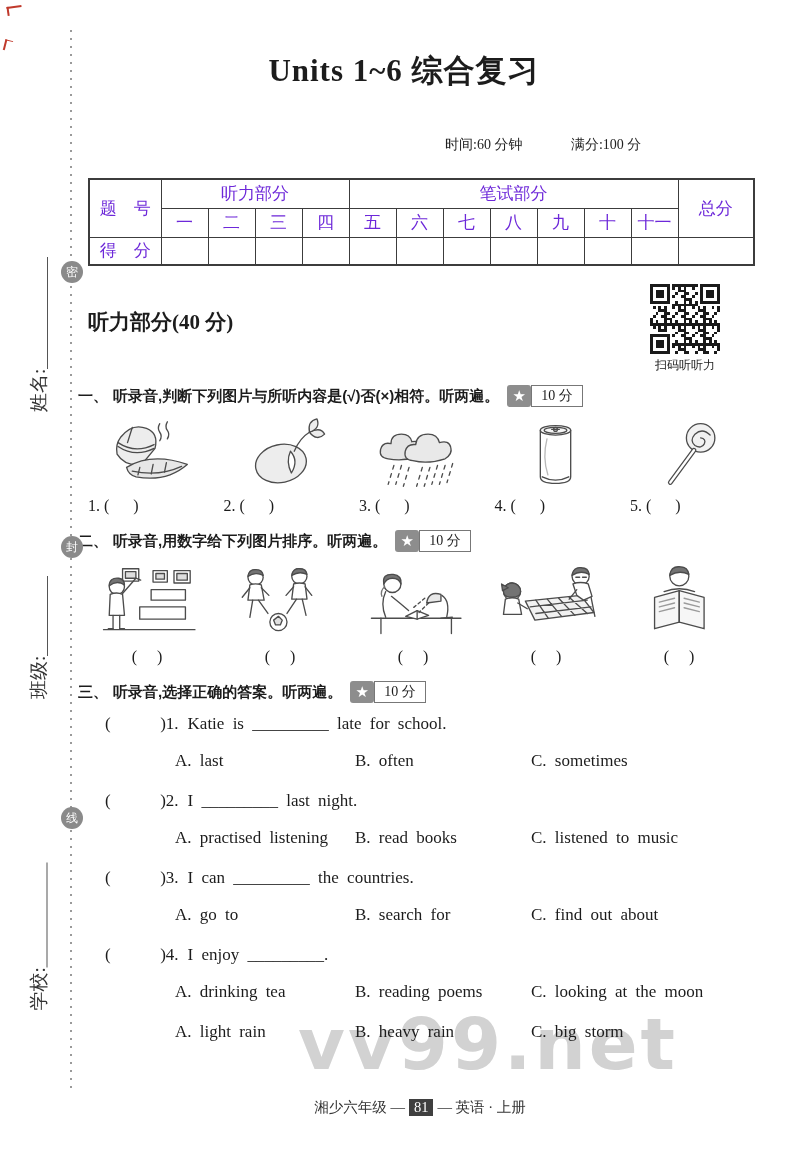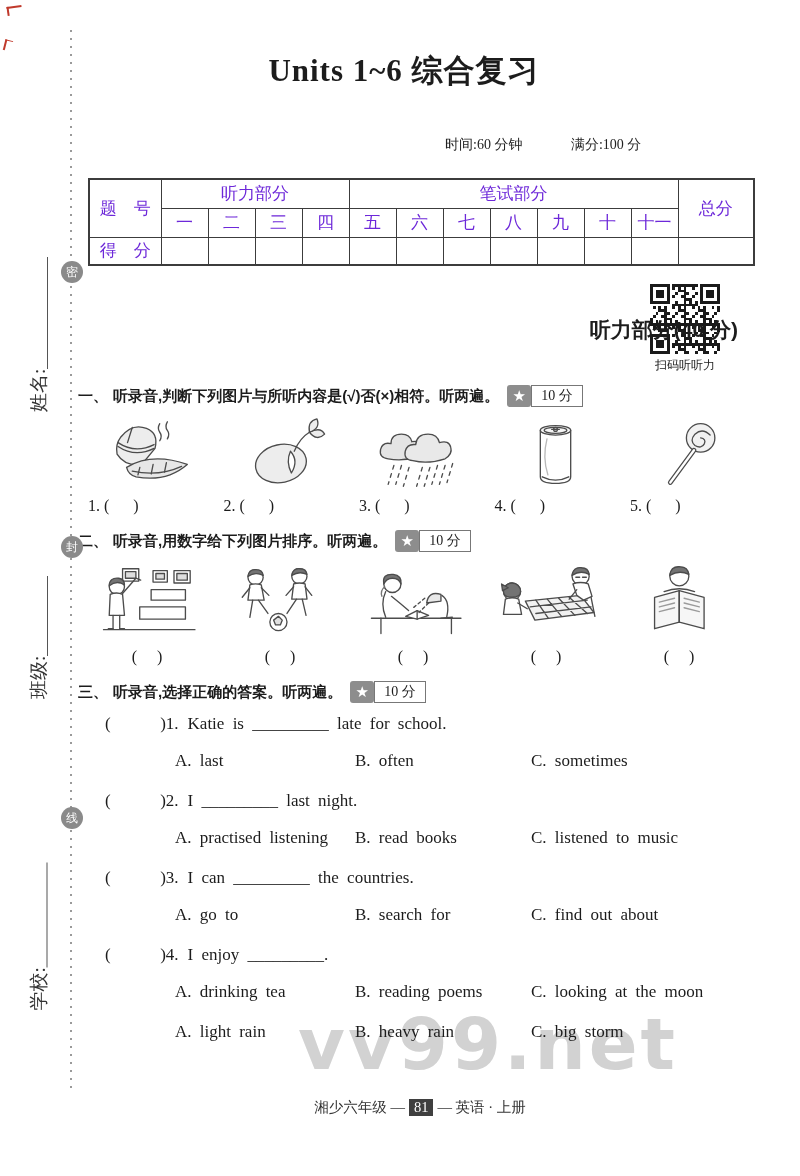--- a/index.html
+++ b/index.html
@@ -39,22 +39,22 @@
   .scoretable{border:2px solid #3c3c3c;}
   .scoretable .h1{height:29px;}
   .scoretable .h2{height:29px;}
   .scoretable .h3{height:28px;}
 
   
   .qrbox{position:absolute;left:646px;top:284px;width:78px;text-align:center;}
   .qrbox svg{width:70px;height:70px;display:block;margin:0 auto;}
   .qrcaption{font-size:12px;margin-top:3px;color:#222;white-space:nowrap;}
 
-  .lheading{position:absolute;left:88px;top:316px;width:650px;text-align:right;
-            font-family:Liberation Sans, sans-serif;font-size:21px;font-weight:bold;}
+  .lheading{position:absolute;left:88px;top:308px;width:650px;text-align:left;
+            font-family:Liberation Serif, serif;font-size:21px;font-weight:bold;}
 
   
   .secheading{position:absolute;left:78px;display:flex;align-items:center;gap:5px;
               font-family:"Liberation Sans",sans-serif;font-size:15px;font-weight:bold;white-space:nowrap;}
   .badge{display:inline-flex;align-items:center;height:22px;margin-left:3px;font-weight:normal;}
   .badge .star{width:24px;height:22px;background:#8d8d8d;color:#fff;display:flex;align-items:center;
                justify-content:center;border-radius:3px;font-size:15px;}
   .badge .pts{border:1px solid #777;height:20px;padding:0 9px;font-size:14px;display:flex;
               align-items:center;background:#fff;font-family:"Liberation Serif",serif;}
 

